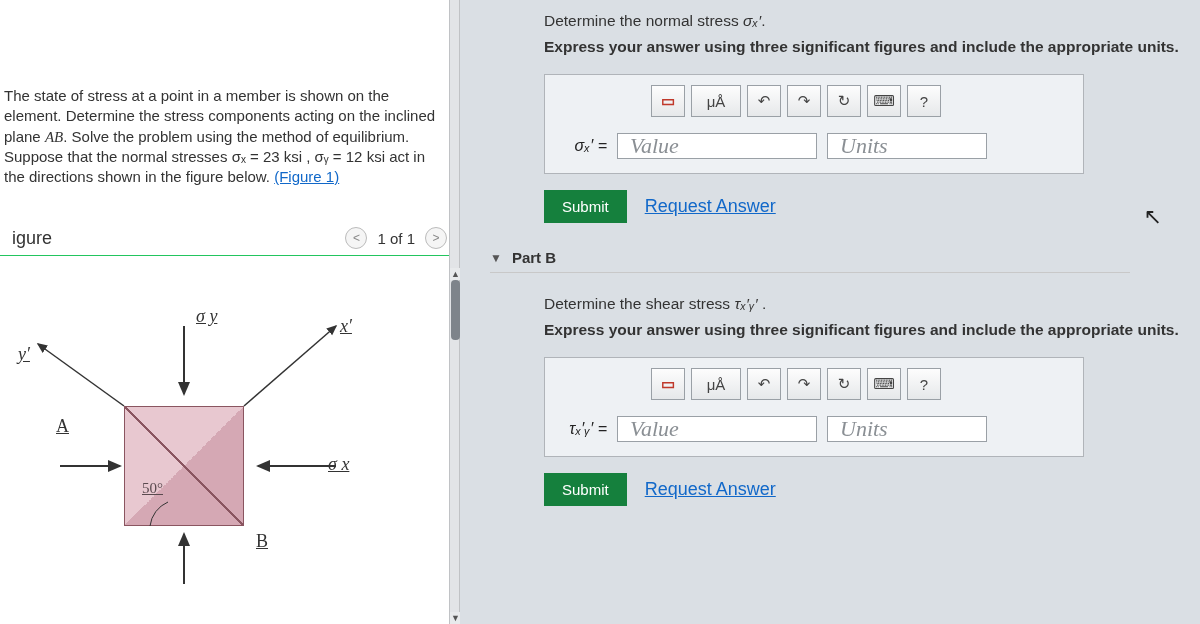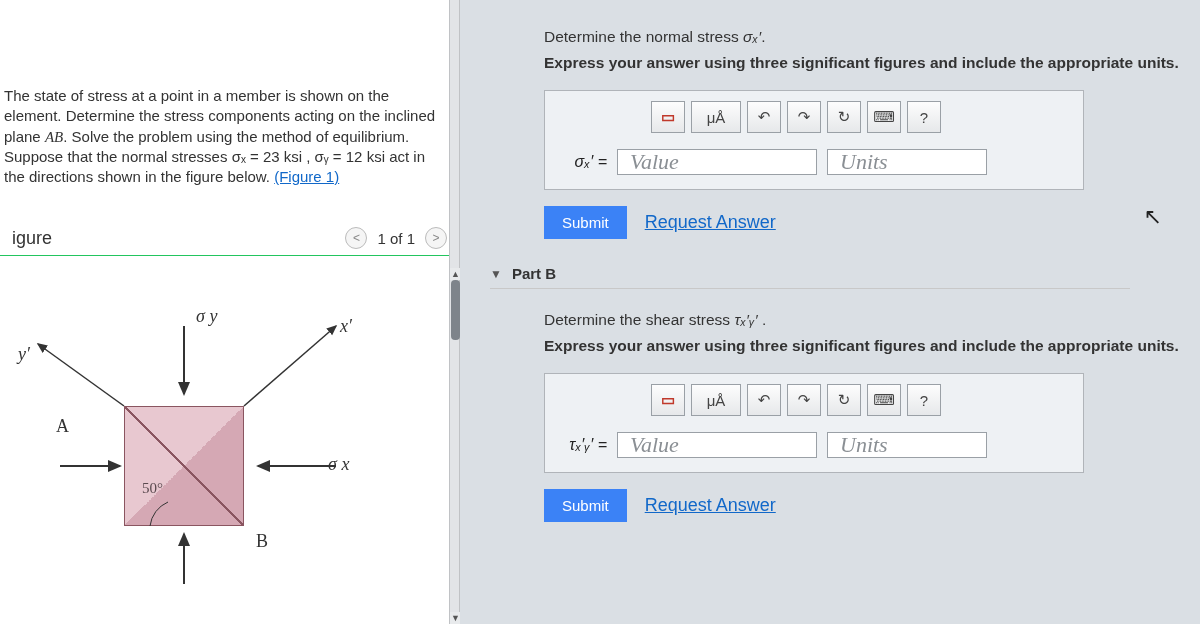--- a/index.html
+++ b/index.html
@@ -52,21 +52,21 @@
     height: 330px;
     background: #fff;
     margin-top: 10px;
   }
   .right-panel {
     position: absolute;
     left: 460px; top: 0;
     width: 740px;
     height: 624px;
     background: #dadfe4;
-    padding: 28px 8px 14px 84px;
+    padding: 12px 8px 14px 84px;
   }
   .prompt-line { font-size: 15.5px; color: #333; margin-bottom: 8px; }
   .bold { font-weight: 700; }
   .toolbar {
     margin-top: 18px;
     border: 1px solid #b0b4b9;
     width: 540px;
     background: #eef1f4;
     padding: 10px 10px 14px 18px;
   }
@@ -90,21 +90,21 @@
     padding: 0 12px;
     font-family: 'Times New Roman', serif;
     font-style: italic;
     font-size: 22px;
     color: #8a8f94;
   }
   .value-box { width: 200px; }
   .units-box { width: 160px; }
   .submit-row { display:flex; align-items:center; gap:18px; margin-top: 16px; }
   .submit-btn {
-    background: #3b82f6;
+    background: #15803d;
     color: #fff;
     border: none;
     padding: 8px 18px;
     font-size: 15px;
     cursor: pointer;
   }
   .req-link { color: #1168c9; text-decoration: underline; font-size: 18px; cursor:pointer; }
   .part-header {
     display:flex; align-items:center; gap:10px;
     margin-top: 26px; margin-left: -54px;
@@ -140,21 +140,21 @@
   .sq {
     position:absolute; left:124px; top:140px;
     width:120px; height:120px;
     background: linear-gradient(135deg,#e8c8d0 50%, #d5a8b4 50%);
     border:1px solid #8a5560;
   }
   .sq::before {
     content:''; position:absolute; left:0; top:0; width:100%; height:100%;
     background: linear-gradient(45deg, transparent 49.3%, #8a5560 49.3%, #8a5560 50.7%, transparent 50.7%);
   }
-  .lbl { position:absolute; font-style:italic; font-family:'Times New Roman',serif; font-size:18px; color:#333; }
+  .lbl { position:absolute; font-style:italic; font-family:'Times New Roman',serif; font-size:18px; color:#333;text-decoration:underline; }
 </style>
 </head>
 <body>
 
 <div class="left-panel">
   <div class="problem-text">
     <span>The state of stress at a point in a member is shown on the element. Determine the stress components acting on the inclined plane </span><i style="font-family:'Times New Roman',serif">AB</i><span>. Solve the problem using the method of equilibrium. Suppose that the normal stresses </span><span>σₓ = 23 ksi</span><span> , </span><span>σᵧ = 12 ksi</span><span> act in the directions shown in the figure below. </span><span class="link">(Figure 1)</span>
   </div>
 
   <div class="figure-header">

